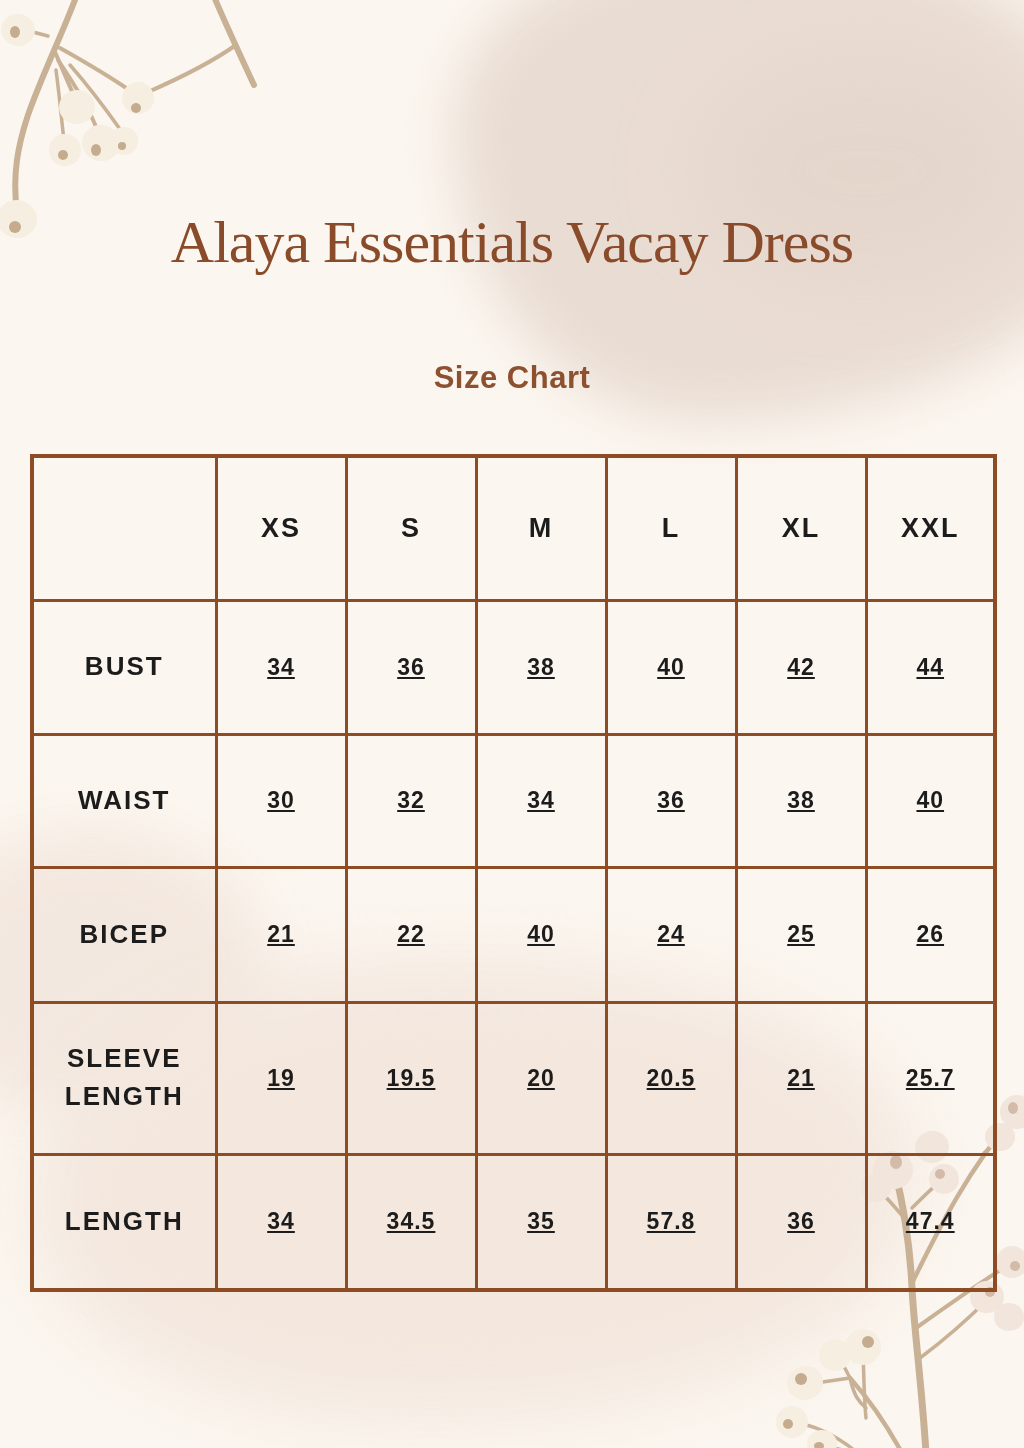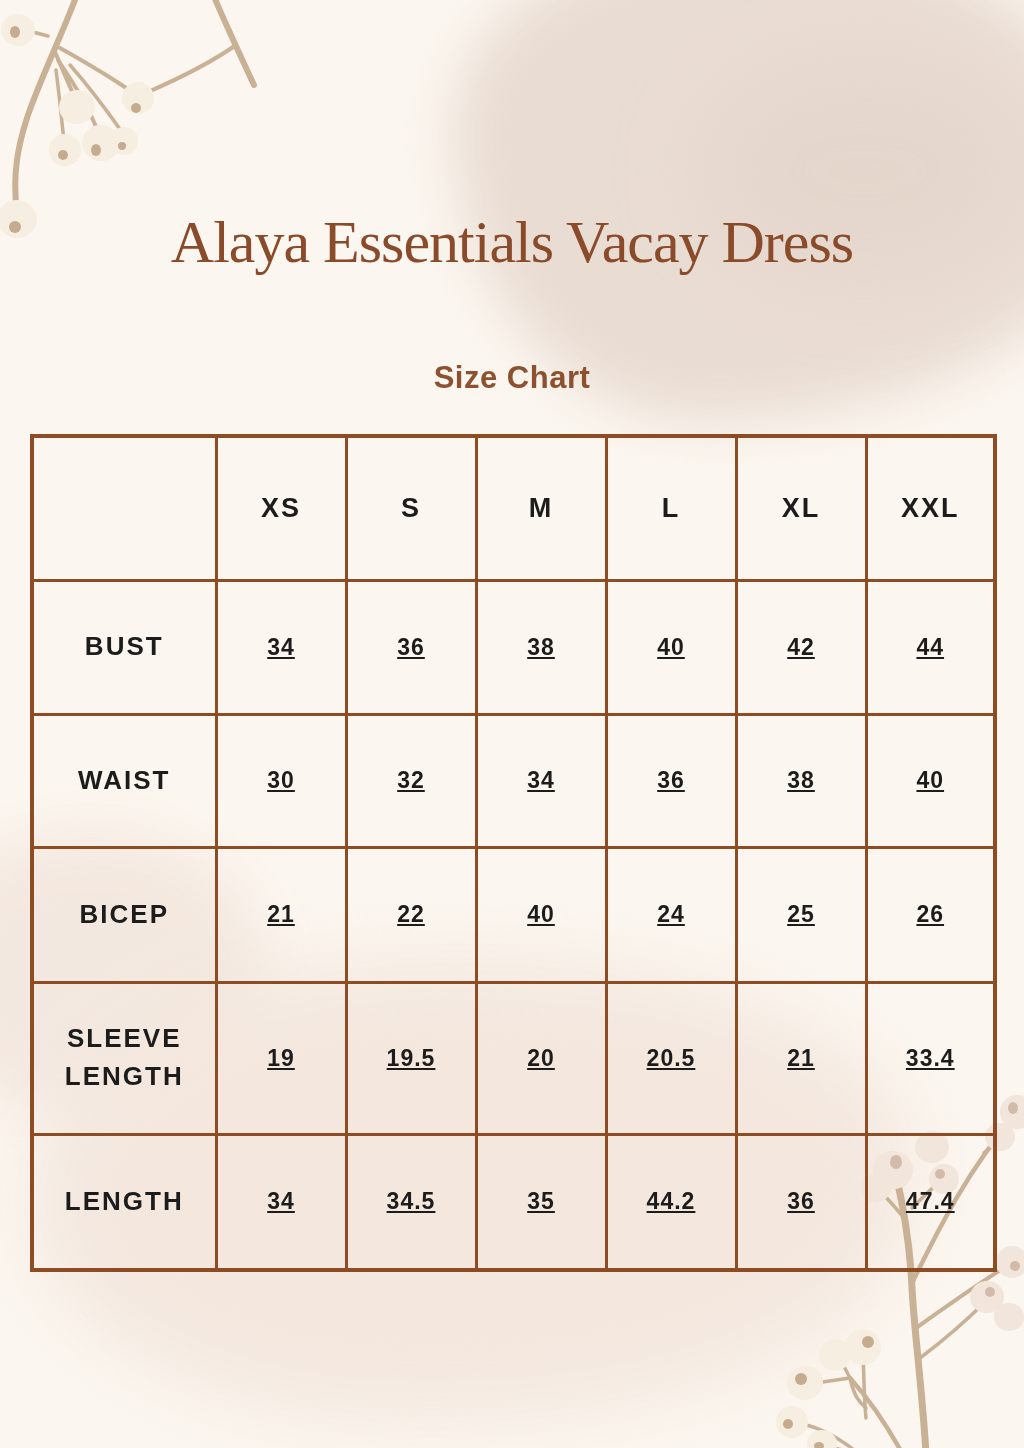--- a/index.html
+++ b/index.html
@@ -71,21 +71,21 @@
   .subtitle{
     position:absolute;top:360px;left:0;width:100%;
     text-align:center;
     font-family:"Liberation Sans",sans-serif;
     font-weight:bold;
     font-size:31px;
     letter-spacing:.5px;
     color:var(--subtitle-brown);
   }
   table.size-table{
-    position:absolute;left:30px;top:434px;
+    position:absolute;left:30px;top:454px;
     width:963px;height:834px;
     border-collapse:collapse;
     table-layout:fixed;
     border:4px solid var(--table-border-brown);
   }
   table.size-table td{
     border:3px solid var(--table-border-brown);
     text-align:center;
     vertical-align:middle;
     color:var(--cell-text);
@@ -249,27 +249,27 @@
           <td class="val">25</td>
           <td class="val">26</td>
         </tr>
         <tr class="r4">
           <td class="lbl">SLEEVE LENGTH</td>
           <td class="val">19</td>
           <td class="val">19.5</td>
           <td class="val">20</td>
           <td class="val">20.5</td>
           <td class="val">21</td>
-          <td class="val">33.4</td>
+          <td class="val">25.7</td>
         </tr>
         <tr class="r5">
           <td class="lbl">LENGTH</td>
           <td class="val">34</td>
           <td class="val">34.5</td>
           <td class="val">35</td>
-          <td class="val">44.2</td>
+          <td class="val">57.8</td>
           <td class="val">36</td>
           <td class="val">47.4</td>
         </tr>
       </tbody>
     </table>
   </div>
 </div>
 
 </body></html>

